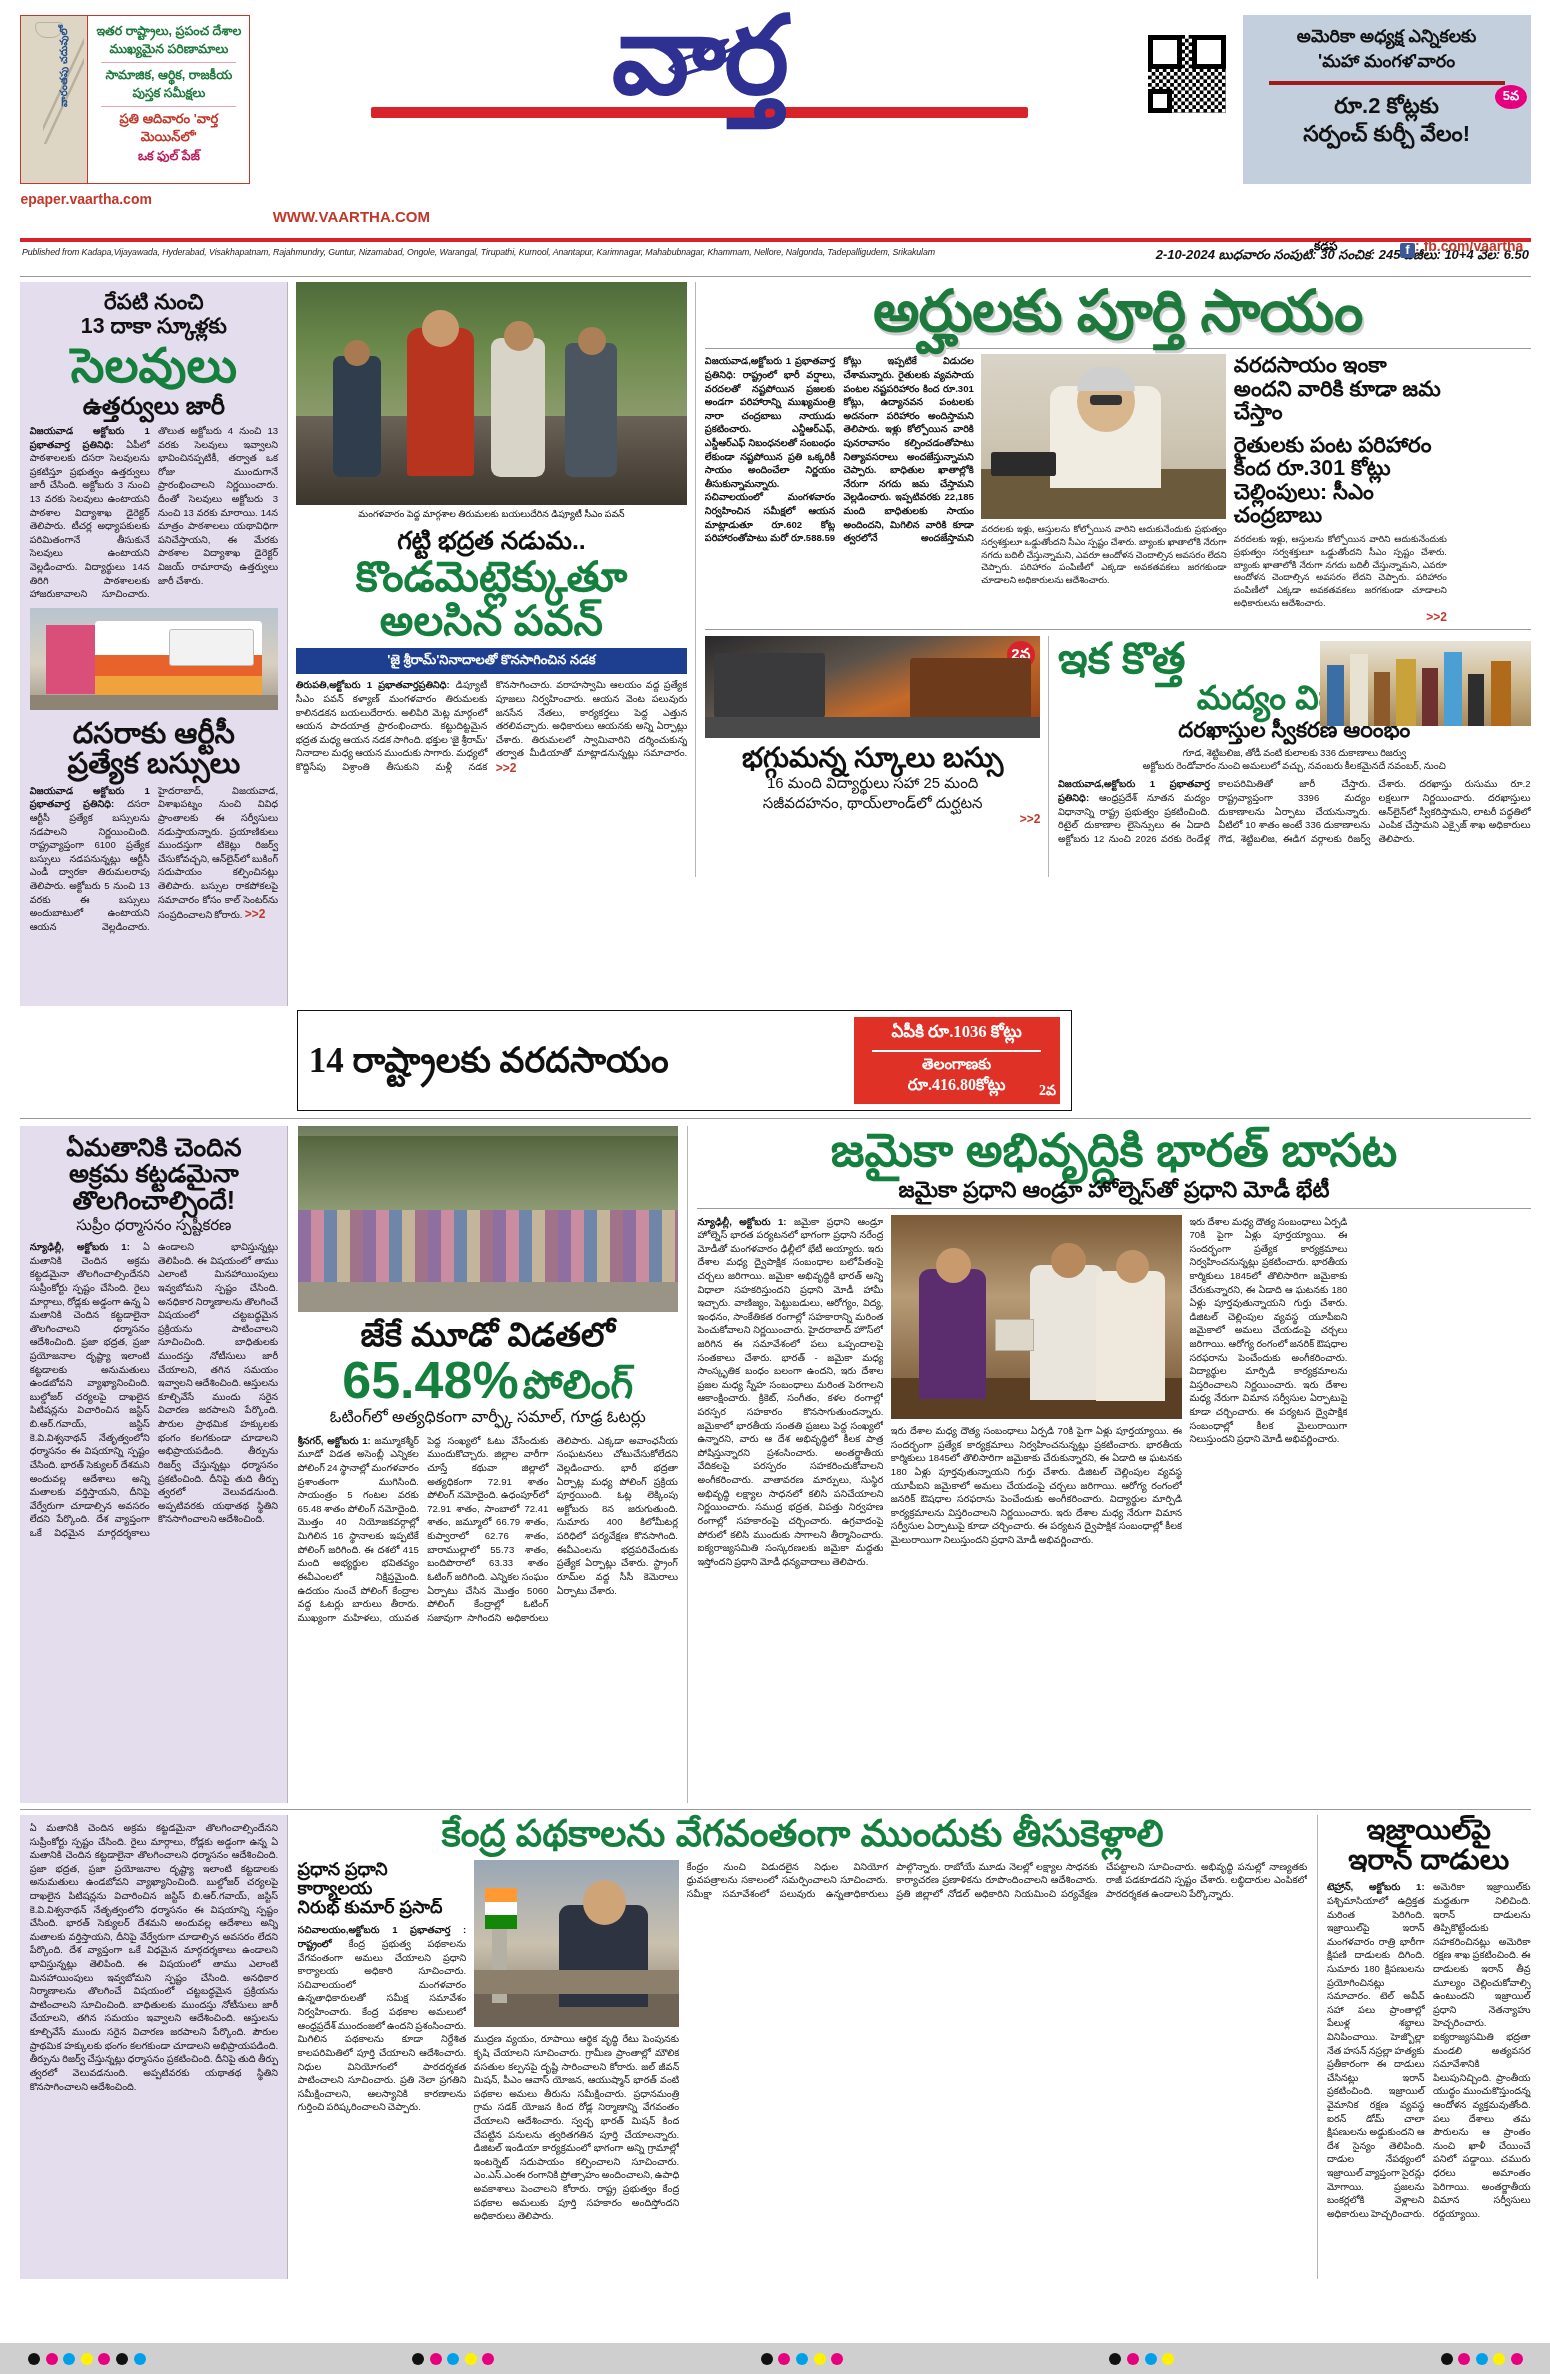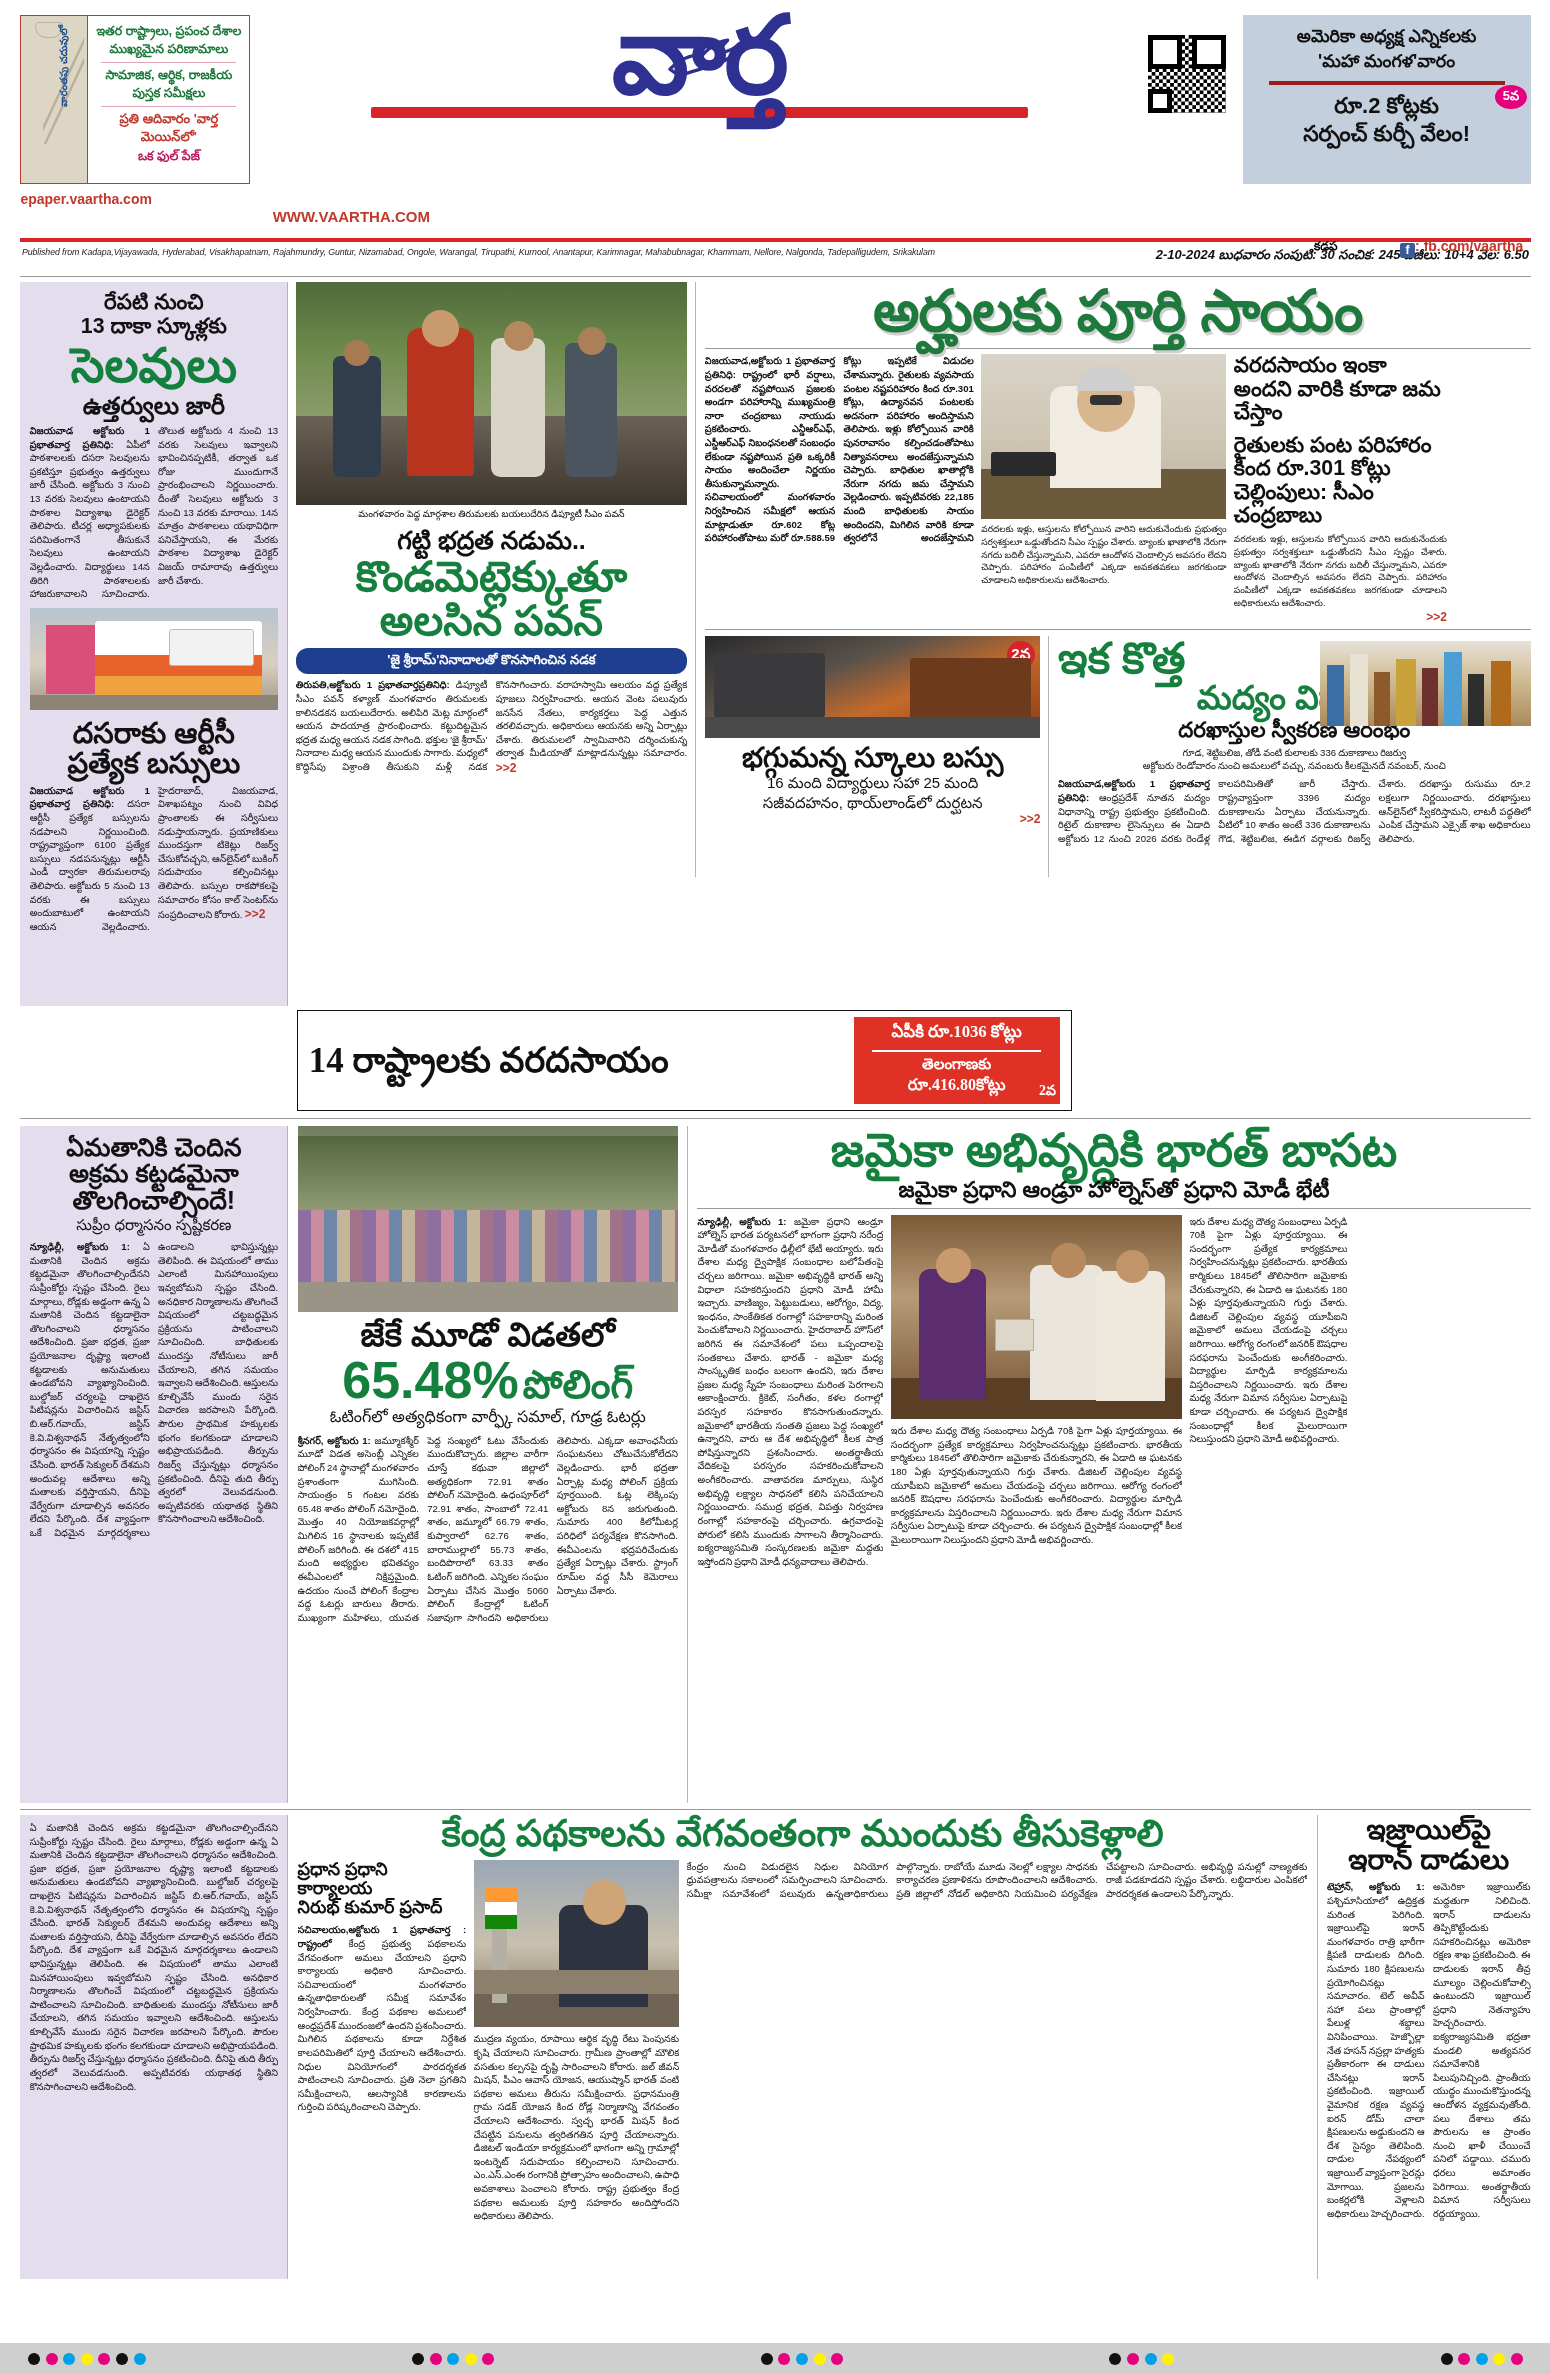--- a/index.html
+++ b/index.html
@@ -120,21 +120,21 @@
   .ph-queue { background: linear-gradient(180deg,#6f7d5e 0%, #9aa18c 28%, #b5a8a0 55%, #8d8f86 100%); }
   .ph-modi  { background: linear-gradient(180deg,#7b5a36 0%, #b79b76 40%, #6f4f31 100%); }
   .ph-press { background: linear-gradient(180deg,#9aa7b5 0%, #c9c0ae 50%, #7e7364 100%); }
   .ph-liq   { background: linear-gradient(180deg,#e7e2d7 0%, #cdb88e 50%, #a88a5c 100%); }
 
   .stamp {
     position:absolute; right:5.6px; top:5.6px; width:28px; height:28px; border-radius:50%;
     background:#d8232a; color:#fff; font-weight:bold; font-size:15px;
     display:flex; align-items:center; justify-content:center;
   }
-  .bluebar { background:#1e3f8f; color:#fff; font-size:13px; font-weight:bold; text-align:center; padding:3.7px 1.9px;border-radius:12px; }
+  .bluebar { background:#1e3f8f; color:#fff; font-size:13px; font-weight:bold; text-align:center; padding:3.7px 1.9px; }
 
   .box-rule { border: 1.9px solid #111; padding: 7.4px 9.3px; }
   .redbox { background:#e03126; color:#fff; text-align:center; padding:5.6px 7.4px; position:relative; }
   .redbox .a { font-size: 16.7px; font-weight:bold; }
   .redbox .hr2 { height:1.9px; background:#fff; margin:4.6px 11px; }
   .redbox .b { font-size:15px; font-weight:bold; }
   .redbox .c { font-size:16px; font-weight:bold; }
   .pg2 { position:absolute; right:3.7px; bottom:1.9px; font-size:14px; font-weight:bold; }
 
   

